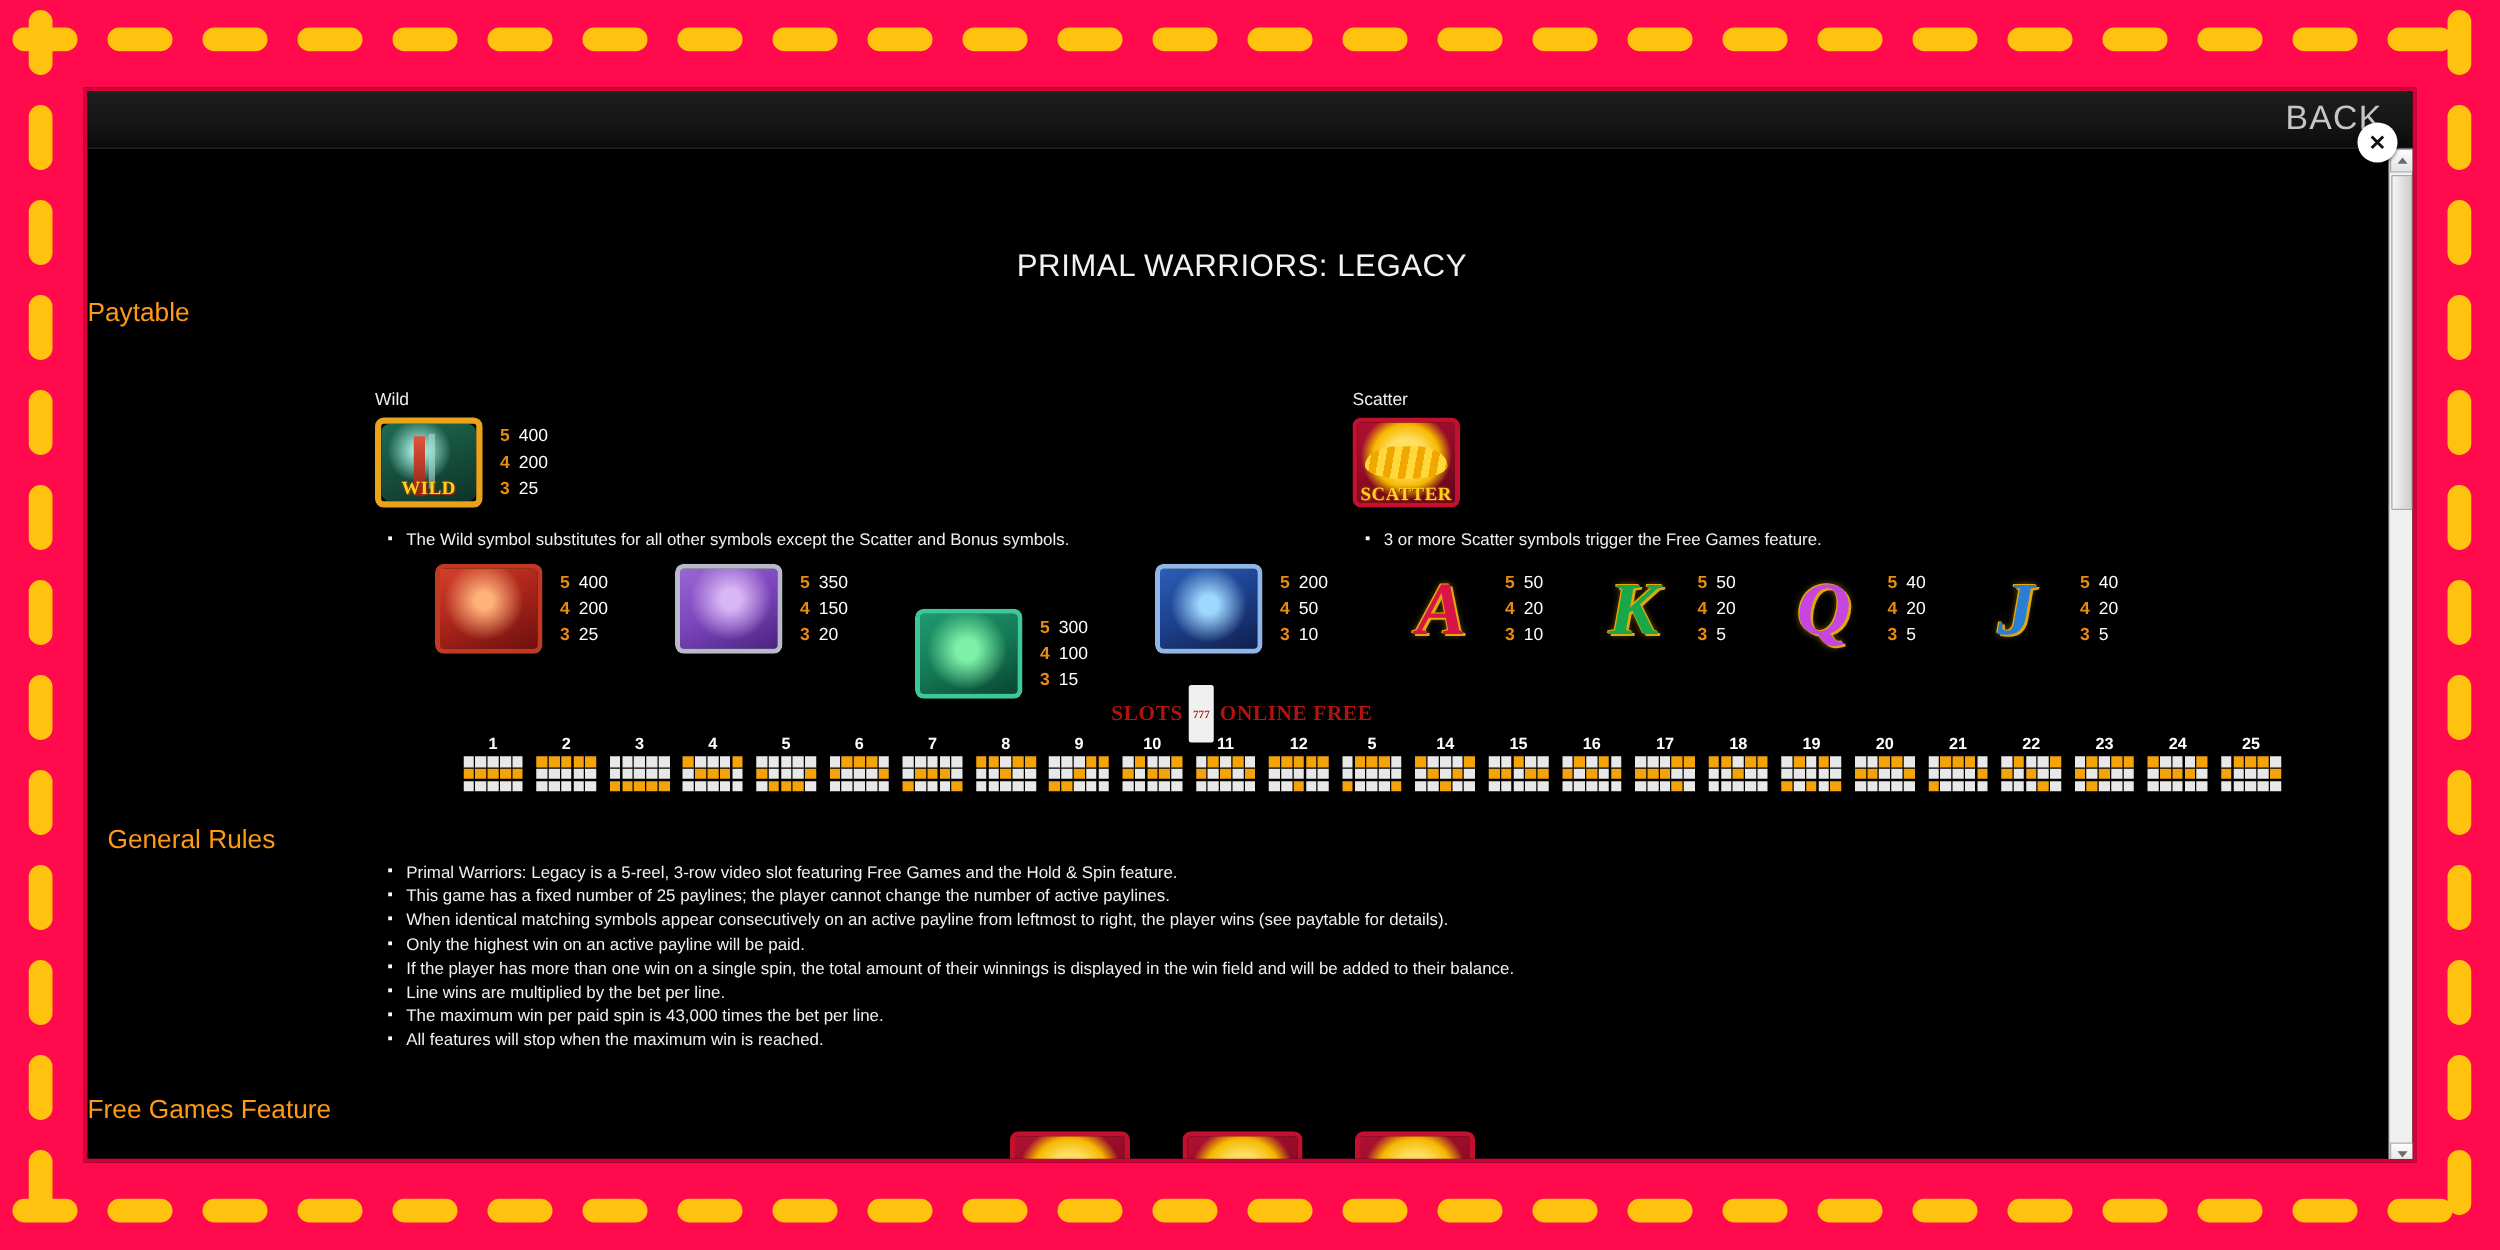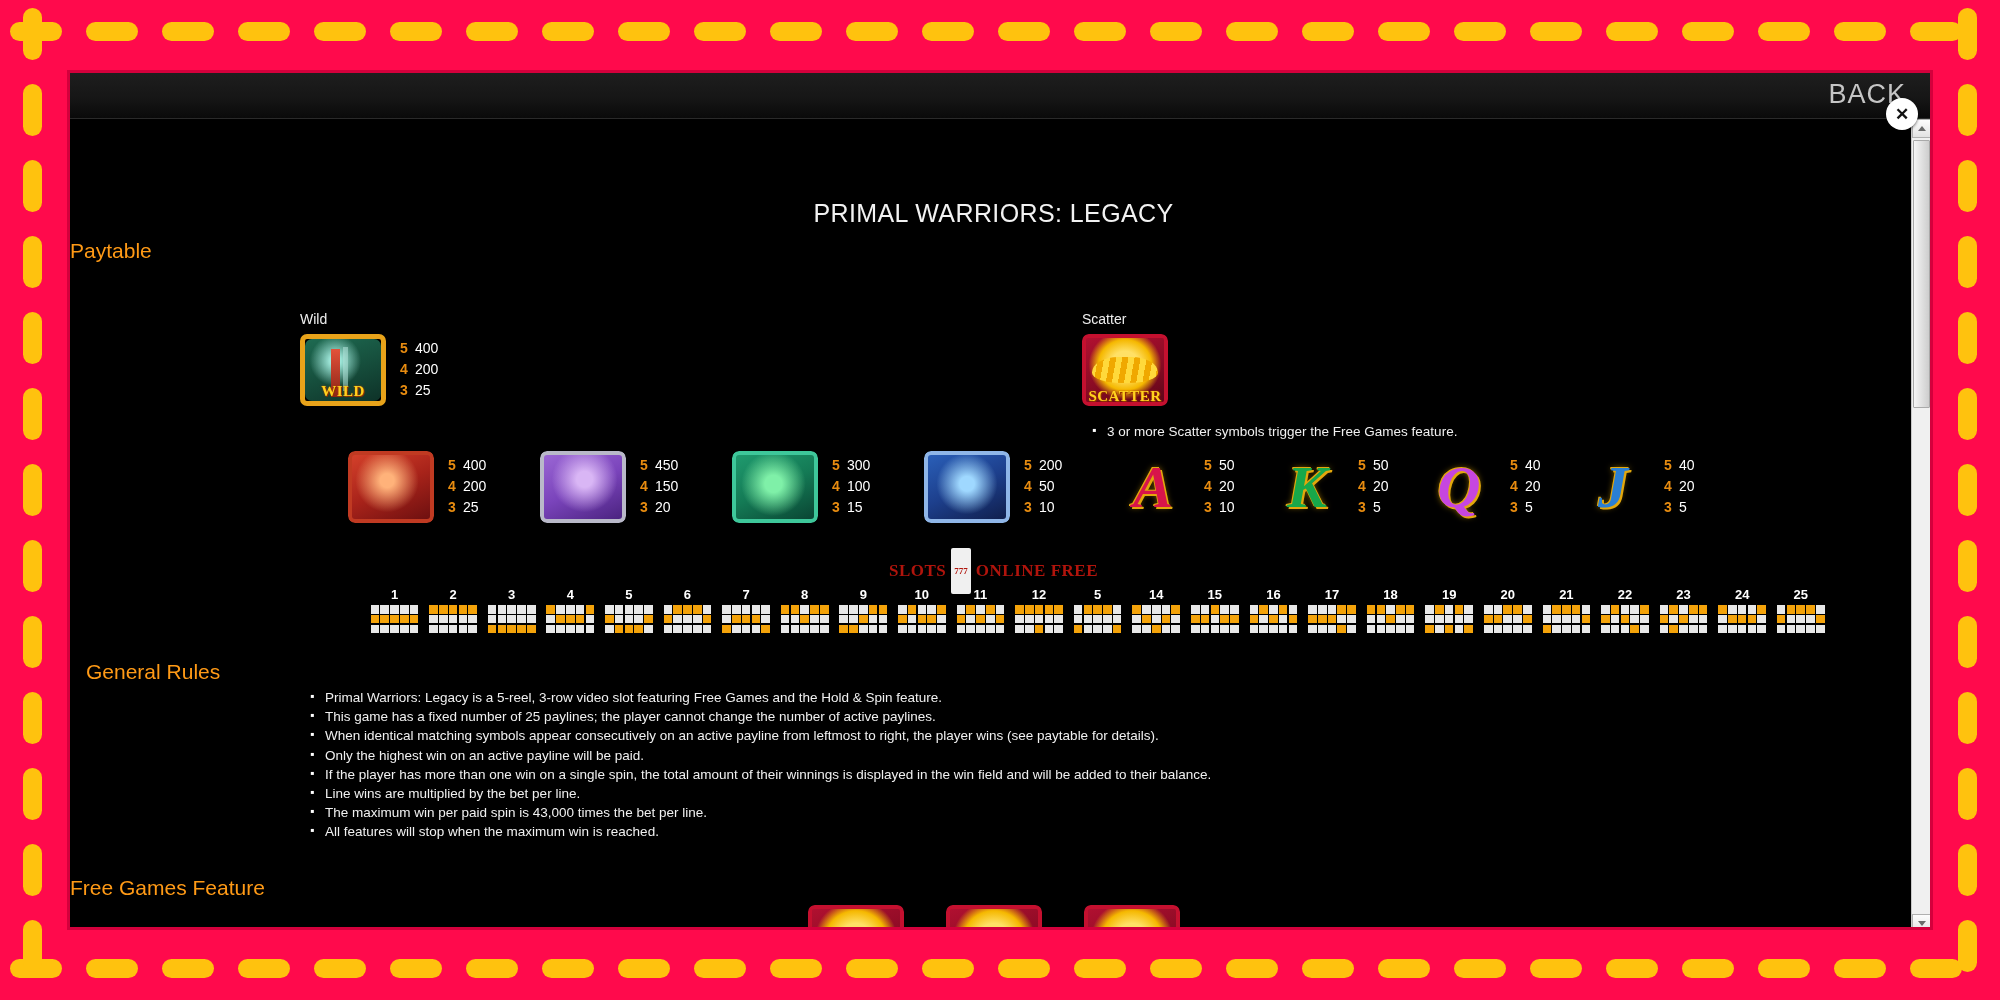--- a/index.html
+++ b/index.html
@@ -343,20 +343,21 @@
           <div class="sym-frame wild-art"></div>
           <div class="sym-cap">WILD</div>
         </div>
         <div class="payout-col" id="wild-payouts">
             <div class="payout-line"><span class="cnt">5</span><span class="amt">400</span></div>
             <div class="payout-line"><span class="cnt">4</span><span class="amt">200</span></div>
             <div class="payout-line"><span class="cnt">3</span><span class="amt">25</span></div>
           </div>
       </div>
     </div>
+    <div class="bullet" id="wild-note">The Wild symbol substitutes for all other symbols except the Scatter and Bonus symbols.</div>
 
     <div class="big-block" id="scatter-block">
       <div class="block-label">Scatter</div>
       <div class="block-row">
         <div class="sym">
           <div class="sym-frame scatter-art"></div>
           <div class="sym-cap">SCATTER</div>
         </div>
       </div>
     </div>
@@ -371,26 +372,26 @@
            <div class="payout-line"><span class="cnt">5</span><span class="amt">400</span></div>
             <div class="payout-line"><span class="cnt">4</span><span class="amt">200</span></div>
             <div class="payout-line"><span class="cnt">3</span><span class="amt">25</span></div>
          </div>
        </div>
         <div class="sym-cell" style="left:192px;">
          <div class="sym">
            <div class="sym-frame" style="background:radial-gradient(circle at 52% 38%,#d9b6f5 0 14%,rgba(0,0,0,0) 58%),linear-gradient(155deg,#9a66d4 0%,#7a44bb 50%,#4b2380 100%);border:4px solid #b9b9c9;border-radius:7px;"></div>
          </div>
          <div class="payout-col">
-           <div class="payout-line"><span class="cnt">5</span><span class="amt">450</span></div>
+           <div class="payout-line"><span class="cnt">5</span><span class="amt">350</span></div>
             <div class="payout-line"><span class="cnt">4</span><span class="amt">150</span></div>
             <div class="payout-line"><span class="cnt">3</span><span class="amt">20</span></div>
          </div>
        </div>
-        <div class="sym-cell" style="left:384px;">
+        <div class="sym-cell" style="left:384px;margin-top:36px;">
          <div class="sym">
            <div class="sym-frame" style="background:radial-gradient(circle at 48% 45%,#7ff0a8 0 16%,rgba(0,0,0,0) 60%),linear-gradient(155deg,#1f9a6e 0%,#147a55 50%,#0a4533 100%);border:4px solid #3ec79a;border-radius:7px;"></div>
          </div>
          <div class="payout-col">
            <div class="payout-line"><span class="cnt">5</span><span class="amt">300</span></div>
             <div class="payout-line"><span class="cnt">4</span><span class="amt">100</span></div>
             <div class="payout-line"><span class="cnt">3</span><span class="amt">15</span></div>
          </div>
        </div>
         <div class="sym-cell" style="left:576px;">

